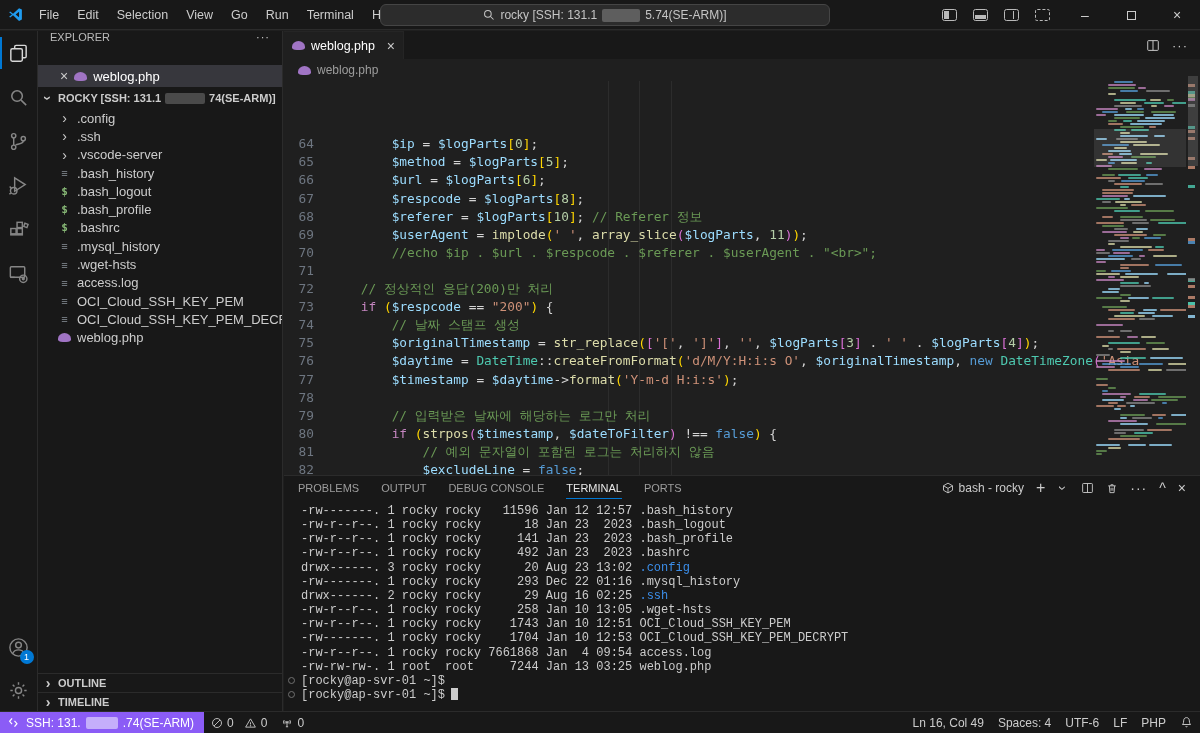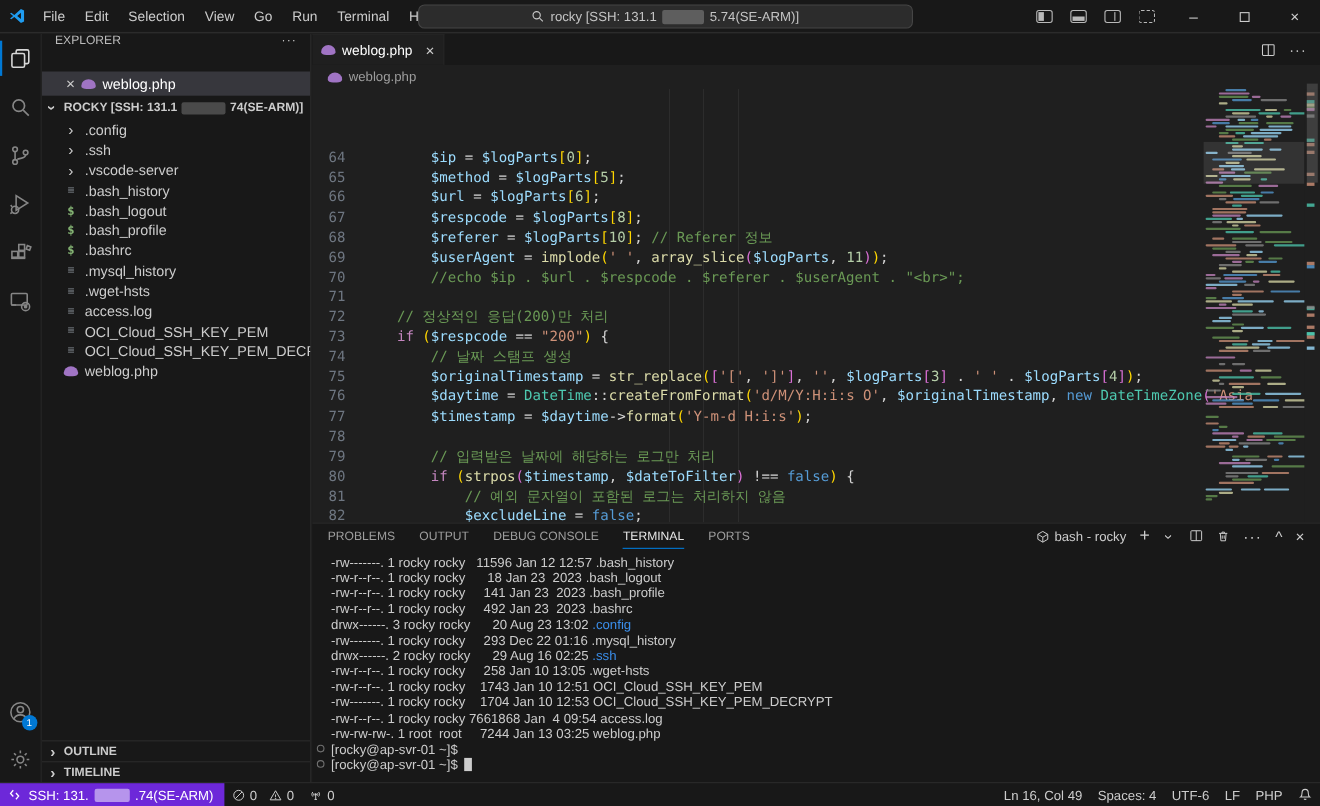--- a/index.html
+++ b/index.html
@@ -74,33 +74,33 @@
 #minimap-slider{position:absolute;top:48px;left:0;right:0;height:38px;background:rgba(255,255,255,.09)}
 #overview-ruler{position:absolute;top:50px;right:0;width:14px;bottom:236px;background:#1f1f1f}
 .rmark{position:absolute;left:2px;width:7px;height:3px;opacity:.8}
 #vscroll{position:absolute;top:45px;right:2px;width:10px;height:90px;background:rgba(121,121,121,.35)}
 
 #panel{position:absolute;left:0;right:0;bottom:0;height:236px;background:#181818;border-top:1px solid #2b2b2b}
 #panel-tabsrow{height:24px;display:flex;align-items:center;padding-left:14px}
 .ptab{font-size:11px;color:#9d9d9d;margin-right:22px;height:24px;display:flex;align-items:center;position:relative}
 .ptab.active{color:#e7e7e7}
 .ptab.active::after{content:"";position:absolute;left:0;right:0;bottom:1px;height:1px;background:#0078d4}
-#panel-right{margin-left:auto;display:flex;align-items:flex-start;gap:12px;padding-right:14px;color:#cccccc;font-size:12px}
+#panel-right{margin-left:auto;display:flex;align-items:center;gap:12px;padding-right:14px;color:#cccccc;font-size:12px}
 #terminal-label{display:flex;align-items:center;gap:5px;color:#cccccc}
 .picon{font-size:14px;line-height:14px;color:#cccccc}
 #terminal{position:absolute;top:24px;left:0;right:0;bottom:0;overflow:hidden;
-  font-family:Liberation Sans, sans-serif;font-size:12px;line-height:14.15px;color:#cccccc;padding:4px 0 0 17px}
+  font-family:Liberation Mono, monospace;font-size:12px;line-height:14.15px;color:#cccccc;padding:4px 0 0 17px}
 .tl{white-space:pre;position:relative}
 .tk-tm{color:#cccccc}.tk-dir{color:#3b8eea}
 .deco{position:absolute;left:-13px;top:3px;width:7px;height:7px;border:1px solid #707070;border-radius:50%}
 .cursor{display:inline-block;width:7px;height:12px;background:#cccccc;vertical-align:-2px;margin-left:6px}
 
 #statusbar{position:absolute;left:0;right:0;bottom:0;height:22px;background:#181818;border-top:1px solid #2b2b2b;
   display:flex;align-items:center;font-size:12px;color:#cccccc}
-#remote{height:100%;background:#6d28d9;color:#ffffff;display:flex;align-items:center;gap:5px;padding:0 10px 0 8px}
+#remote{height:100%;background:#8b5cf6;color:#ffffff;display:flex;align-items:center;gap:5px;padding:0 10px 0 8px}
 #remote .redact{background:rgba(255,255,255,.5);width:32px;height:12px}
 .sb-item{display:flex;align-items:center;gap:4px;padding:0 7px;height:100%}
 #sb-right{margin-left:auto;display:flex;align-items:center}
 svg{display:block}
 </style>
 </head>
 <body>
 
 <div id="titlebar">
   <span id="vscode-logo">

